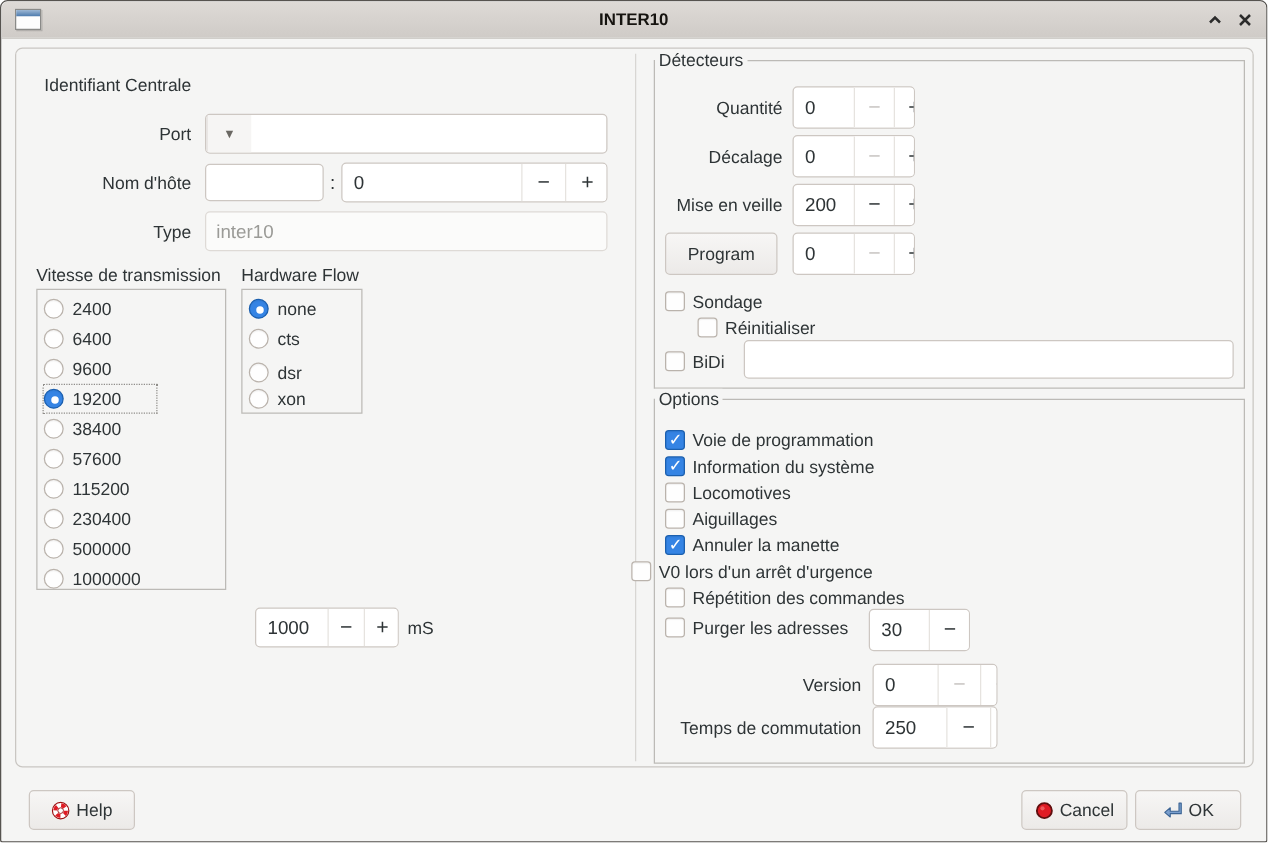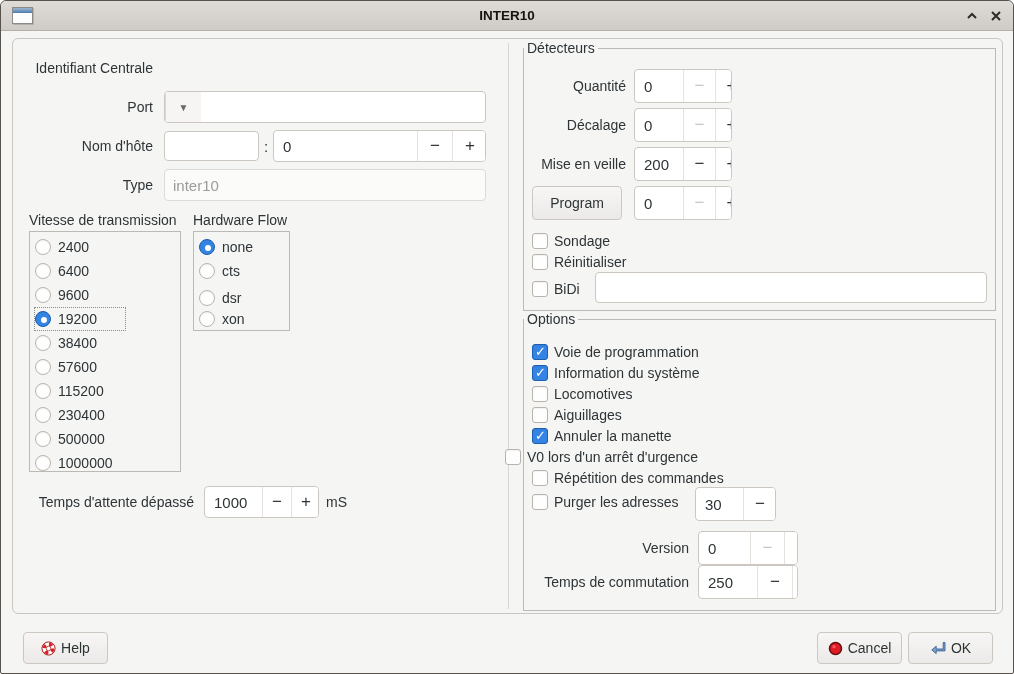--- a/index.html
+++ b/index.html
@@ -178,21 +178,20 @@
     </div>
   <div class="radio-row" style="left:198px; top:283px;align-items:flex-end;">
     <span class="rad"></span>
       <span>dsr</span>
     </div>
   <div class="radio-row" style="left:198px; top:307px;">
     <span class="rad"></span>
       <span>xon</span>
     </div>
 
-  <div class="lbl r" style="left:20px; width:173px; top:493px;">Temps d'attente dépassé</div>
   <div class="spin" style="left:203px; top:485px; width:115px; height:32px;">
     <div class="val" style="width:57px;">1000</div>
     <div class="btn" style="width:29px;">−</div>
     <div class="btn" style="width:29px;">+</div>
   </div>
   <div class="lbl" style="left:325px; top:493px;">mS</div>
 
   <div class="frame" style="left:522px; top:47px; width:473px; height:263px;"></div>
   <div class="flabel" style="left:523px; top:39px;">Détecteurs</div>
 
@@ -221,21 +220,21 @@
   <div class="spin" style="left:633px; top:185px; width:98px; height:34px;">
     <div class="val" style="width:48px;">0</div>
     <div class="btn dis" style="width:32px;">−</div>
     <div class="btn" style="width:32px;">+</div>
   </div>
 
   <div class="check-row" style="left:531px; top:231px;">
     <span class="chk"></span>
       <span>Sondage</span>
     </div>
-  <div class="check-row" style="left:531px; top:252px;">
+  <div class="check-row" style="left:557px; top:252px;">
     <span class="chk"></span>
       <span>Réinitialiser</span>
     </div>
   <div class="check-row" style="left:531px; top:279px;">
     <span class="chk"></span>
       <span>BiDi</span>
     </div>
   <input class="entry" style="left: 594px; top: 271px; width: 392px; height: 31px;" value="">
 
   <div class="frame" style="left:522px; top:318px; width:473px; height:292px;"></div>

